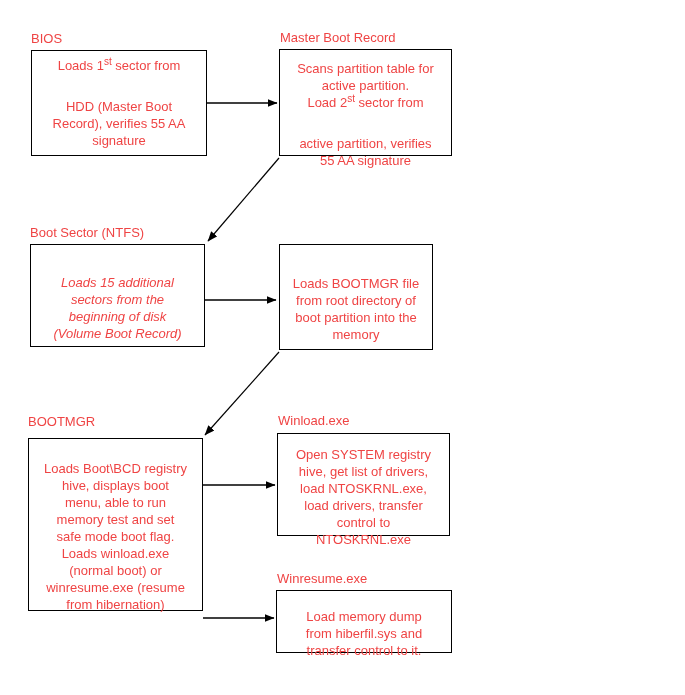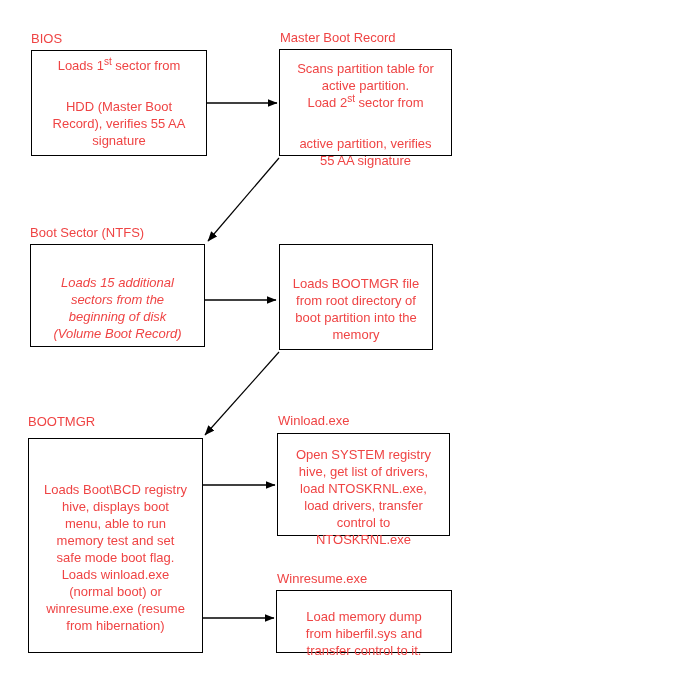--- a/index.html
+++ b/index.html
@@ -44,21 +44,21 @@
   .label {
     position: absolute;
     white-space: nowrap;
     text-align: left;
   }
   
   .bios-box       { left: 31px;  top: 50px;  width: 176px; height: 106px; }
   .mbr-box        { left: 279px; top: 49px;  width: 173px; height: 107px; }
   .bootsector-box { left: 30px;  top: 244px; width: 175px; height: 103px; font-style: italic; }
   .vbr-box        { left: 279px; top: 244px; width: 154px; height: 106px; }
-  .bootmgr-box    { left: 28px;  top: 438px; width: 175px; height: 215px; }
+  .bootmgr-box    { left: 28px;  top: 438px; width: 175px; height: 173px; }
   .winload-box    { left: 277px; top: 433px; width: 173px; height: 103px; }
   .winresume-box  { left: 276px; top: 590px; width: 176px; height: 63px; }
   
   .bios-label       { left: 31px;  top: 30px;  }
   .mbr-label        { left: 280px; top: 29px;  }
   .bootsector-label { left: 30px;  top: 224px; }
   .vbr-label        { left: 280px; top: 224px; }
   .bootmgr-label    { left: 28px;  top: 413px; }
   .winload-label    { left: 278px; top: 412px; }
   .winresume-label  { left: 277px; top: 570px; }

